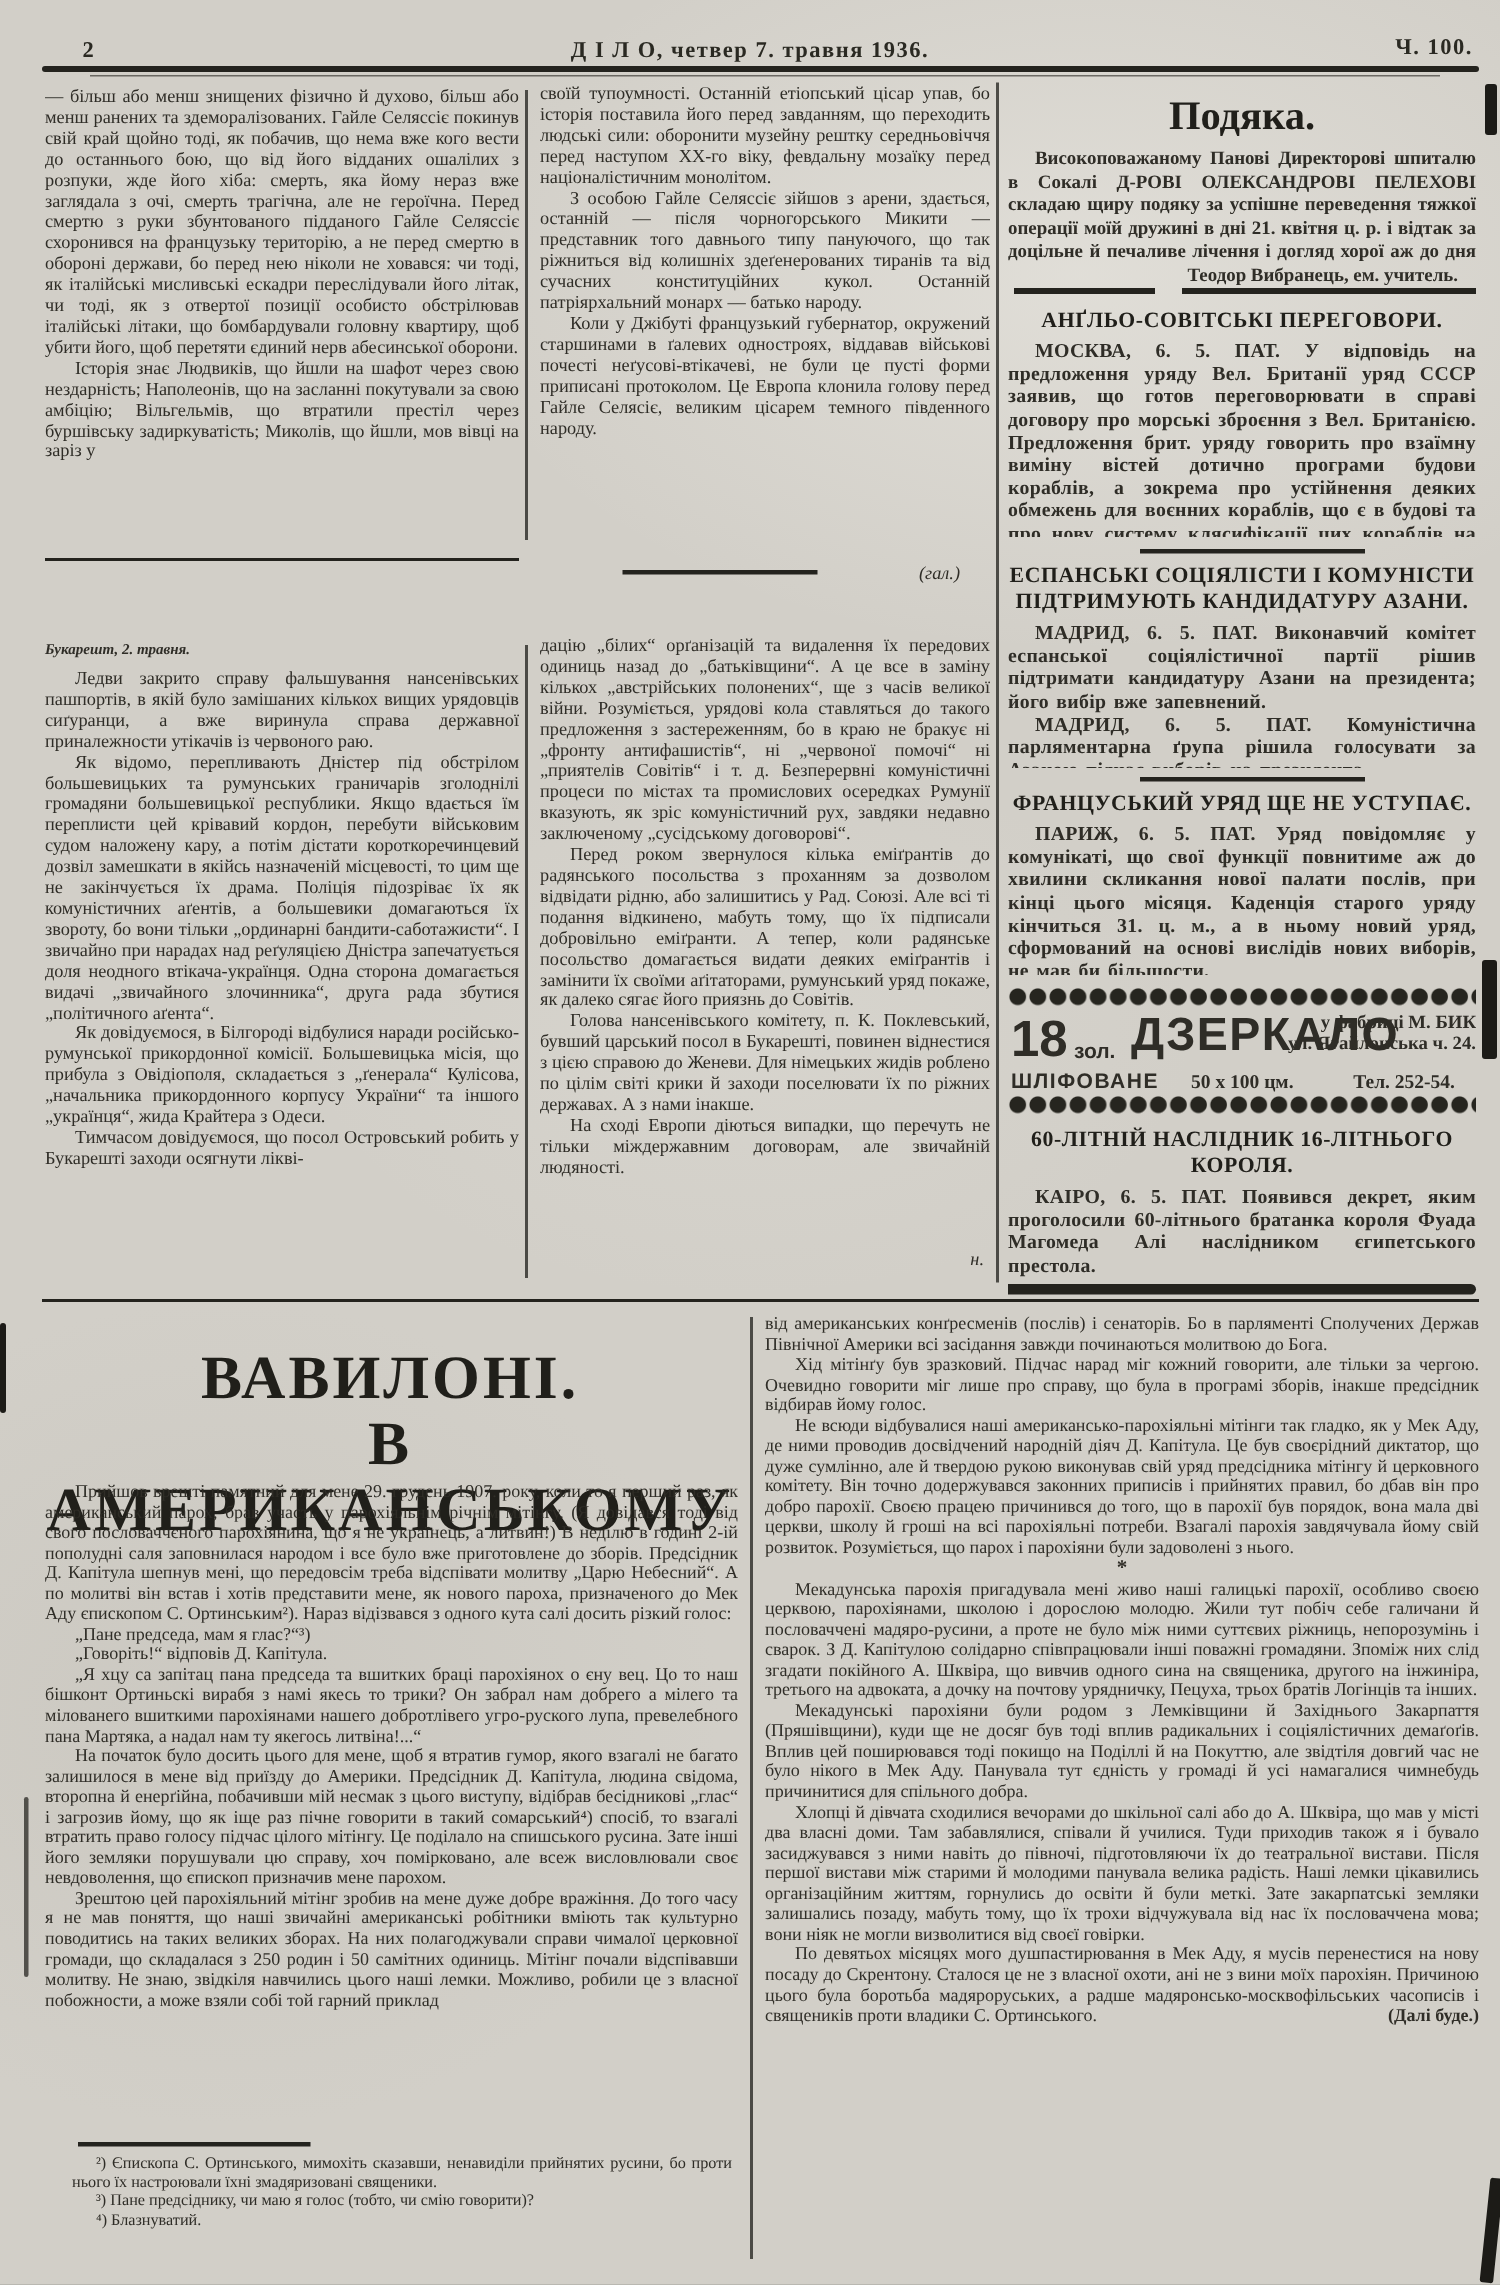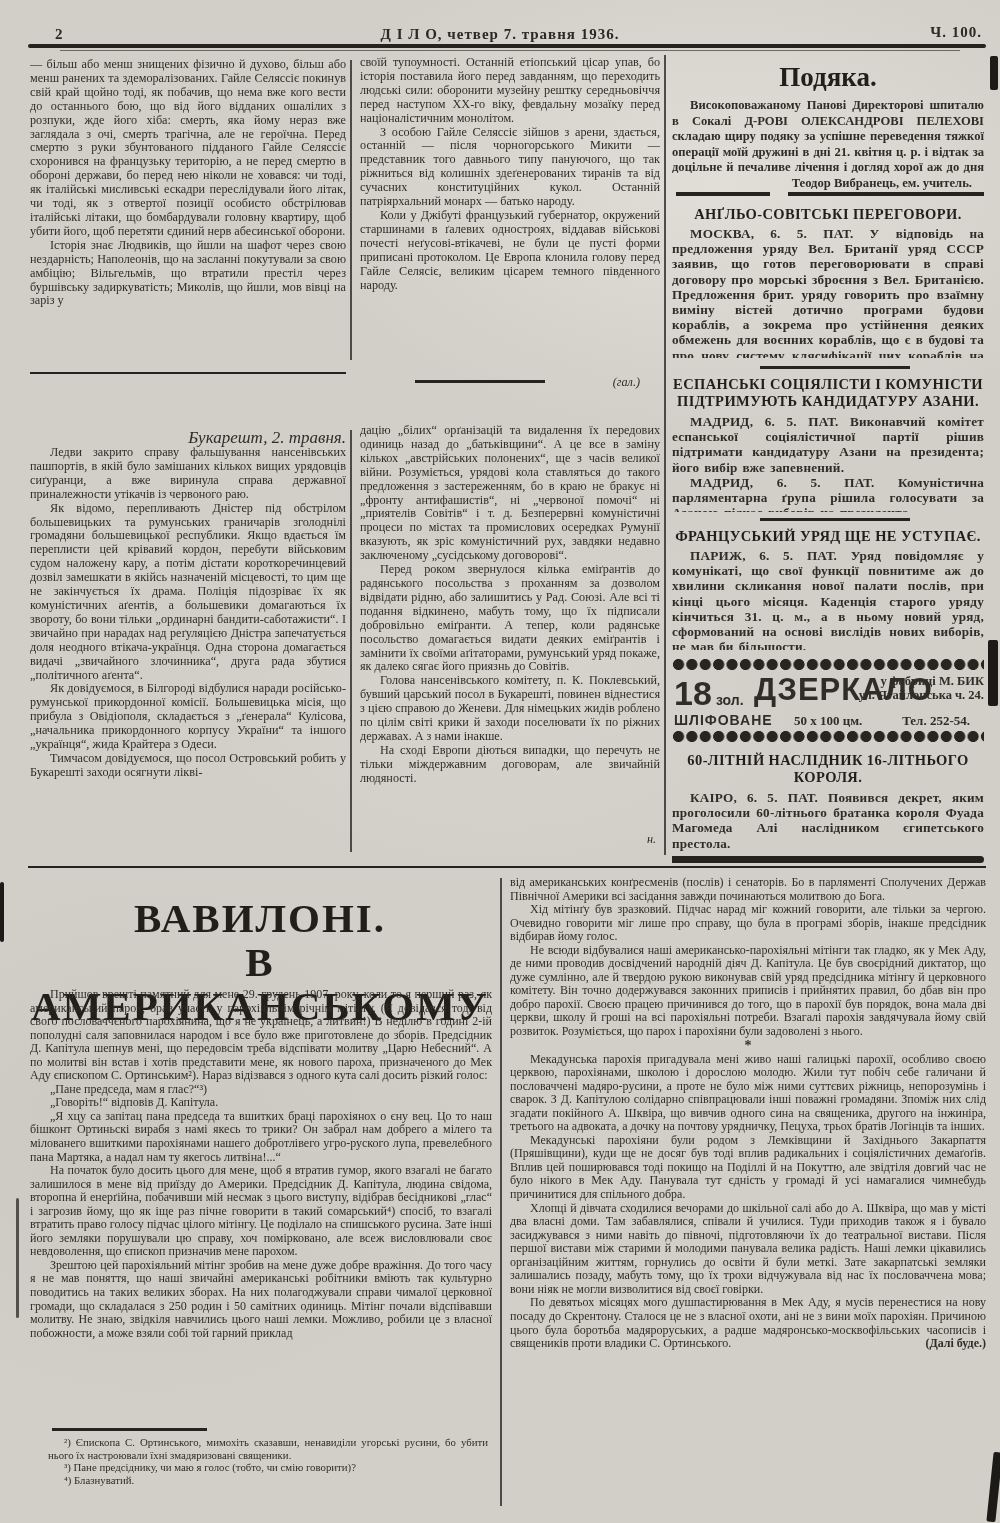--- a/index.html
+++ b/index.html
@@ -20,21 +20,21 @@
   .vsep{width:1.5px;background:rgba(30,29,25,.75);}
   
   .hdr-text{font-size:15px;font-weight:bold;letter-spacing:1px;color:#2a2922;}
   
   .body-sm{font-size:12.2px;line-height:13.9px;}
   .body-bot{font-size:12px;line-height:13.55px;}
   .tele{font-size:13.2px;line-height:15.2px;font-weight:600;letter-spacing:.2px;word-spacing:1.5px;text-align:justify;}
   .tele p{text-indent:18px;}
   .sec-title{font-weight:bold;text-align:center;font-size:14.5px;line-height:17px;letter-spacing:.4px;color:#201f1a;}
   .sig-right{text-align:right;font-style:italic;text-indent:0;}
-  .dateline{text-align:right;font-weight:normal;font-style:italic;font-size:17px;padding-right:28px;}
+  .dateline{text-align:left;font-weight:bold;font-style:italic;font-size:10px;padding-right:28px;}
   .big-head{font-weight:bold;text-align:center;color:#201f1a;}
   .short-rule{height:2.5px;background:#24231e;margin:0 auto;}
   .dots{height:13px;background:radial-gradient(circle at 6.5px 6.5px,#26251f 5.2px,rgba(0,0,0,0) 5.9px);background-size:13.4px 13px;background-repeat:repeat-x;}
   .fn{font-size:10.8px;line-height:12.6px;}
   .fn p{text-indent:16px;}
   .star{text-align:center;font-weight:bold;font-size:14px;text-indent:0;line-height:14px;}
   .artifact{background:#1c1b17;border-radius:2px;}
 </style>
 </head>
 <body>
@@ -144,21 +144,21 @@
       <p>Прийшов врешті памятний для мене 29. грудень 1907. року, коли то я перший раз, як американський парох, брав участь у парохіяльнім річнім мітінгу. (Я довідався тоді від свого пословаччєного парохіянина, що я не українець, а литвин!) В неділю в годині 2-ій пополудні саля заповнилася народом і все було вже приготовлене до зборів. Предсідник Д. Капітула шепнув мені, що передовсім треба відспівати молитву „Царю Небесний“. А по молитві він встав і хотів представити мене, як нового пароха, призначеного до Мек Аду єпископом С. Ортинським²). Нараз відізвався з одного кута салі досить різкий голос:</p>
       <p>„Пане председа, мам я глас?“³)</p>
       <p>„Говоріть!“ відповів Д. Капітула.</p>
       <p>„Я хцу са запітац пана председа та вшитких браці парохіянох о єну вец. Цо то наш бішконт Ортиньскі вирабя з намі якесь то трики? Он забрал нам добрего а мілего та мілованего вшиткими парохіянами нашего добротлівего угро-руского лупа, превелебного пана Мартяка, а надал нам ту якегось литвіна!...“</p>
       <p>На початок було досить цього для мене, щоб я втратив гумор, якого взагалі не багато залишилося в мене від приїзду до Америки. Предсідник Д. Капітула, людина свідома, второпна й енерґійна, побачивши мій несмак з цього виступу, відібрав бесідникові „глас“ і загрозив йому, що як іще раз пічне говорити в такий сомарський⁴) спосіб, то взагалі втратить право голосу підчас цілого мітінгу. Це поділало на спишського русина. Зате інші його земляки порушували цю справу, хоч помірковано, але всеж висловлювали своє невдоволення, що єпископ призначив мене парохом.</p>
       <p>Зрештою цей парохіяльний мітінг зробив на мене дуже добре вражіння. До того часу я не мав поняття, що наші звичайні американські робітники вміють так культурно поводитись на таких великих зборах. На них полагоджували справи чималої церковної громади, що складалася з 250 родин і 50 самітних одиниць. Мітінг почали відспівавши молитву. Не знаю, звідкіля навчились цього наші лемки. Можливо, робили це з власної побожности, а може взяли собі той гарний приклад</p>
     </div>
 
   <div class="abs rule" style="left:52px;top:1428px;width:155px;height:2.5px;"></div>
   <div class="abs col fn" style="left:48px;top:1436px;width:440px;height:76px;">
-      <p>²) Єпископа С. Ортинського, мимохіть сказавши, ненавиділи угорські русини, бо убити нього їх настроювали їхні змадяризовані священики.</p>
+      <p>²) Єпископа С. Ортинського, мимохіть сказавши, ненавиділи прийнятих русини, бо проти нього їх настроювали їхні змадяризовані священики.</p>
       <p>³) Пане предсіднику, чи маю я голос (тобто, чи смію говорити)?</p>
       <p>⁴) Блазнуватий.</p>
     </div>
 
   <div class="abs" style="left:510px;top:876px;width:476px;height:640px;overflow:hidden;">
     <div class="col body-bot cont">
         <p>від американських конґресменів (послів) і сенаторів. Бо в парляменті Сполучених Держав Північної Америки всі засідання завжди починаються молитвою до Бога.</p>
         <p>Хід мітінґу був зразковий. Підчас нарад міг кожний говорити, але тільки за чергою. Очевидно говорити міг лише про справу, що була в програмі зборів, інакше предсідник відбирав йому голос.</p>
         <p>Не всюди відбувалися наші американсько-парохіяльні мітінги так гладко, як у Мек Аду, де ними проводив досвідчений народній діяч Д. Капітула. Це був своєрідний диктатор, що дуже сумлінно, але й твердою рукою виконував свій уряд предсідника мітінгу й церковного комітету. Він точно додержувався законних приписів і прийнятих правил, бо дбав він про добро парохії. Своєю працею причинився до того, що в парохії був порядок, вона мала дві церкви, школу й гроші на всі парохіяльні потреби. Взагалі парохія завдячувала йому свій розвиток. Розуміється, що парох і парохіяни були задоволені з нього.</p>
       </div>

